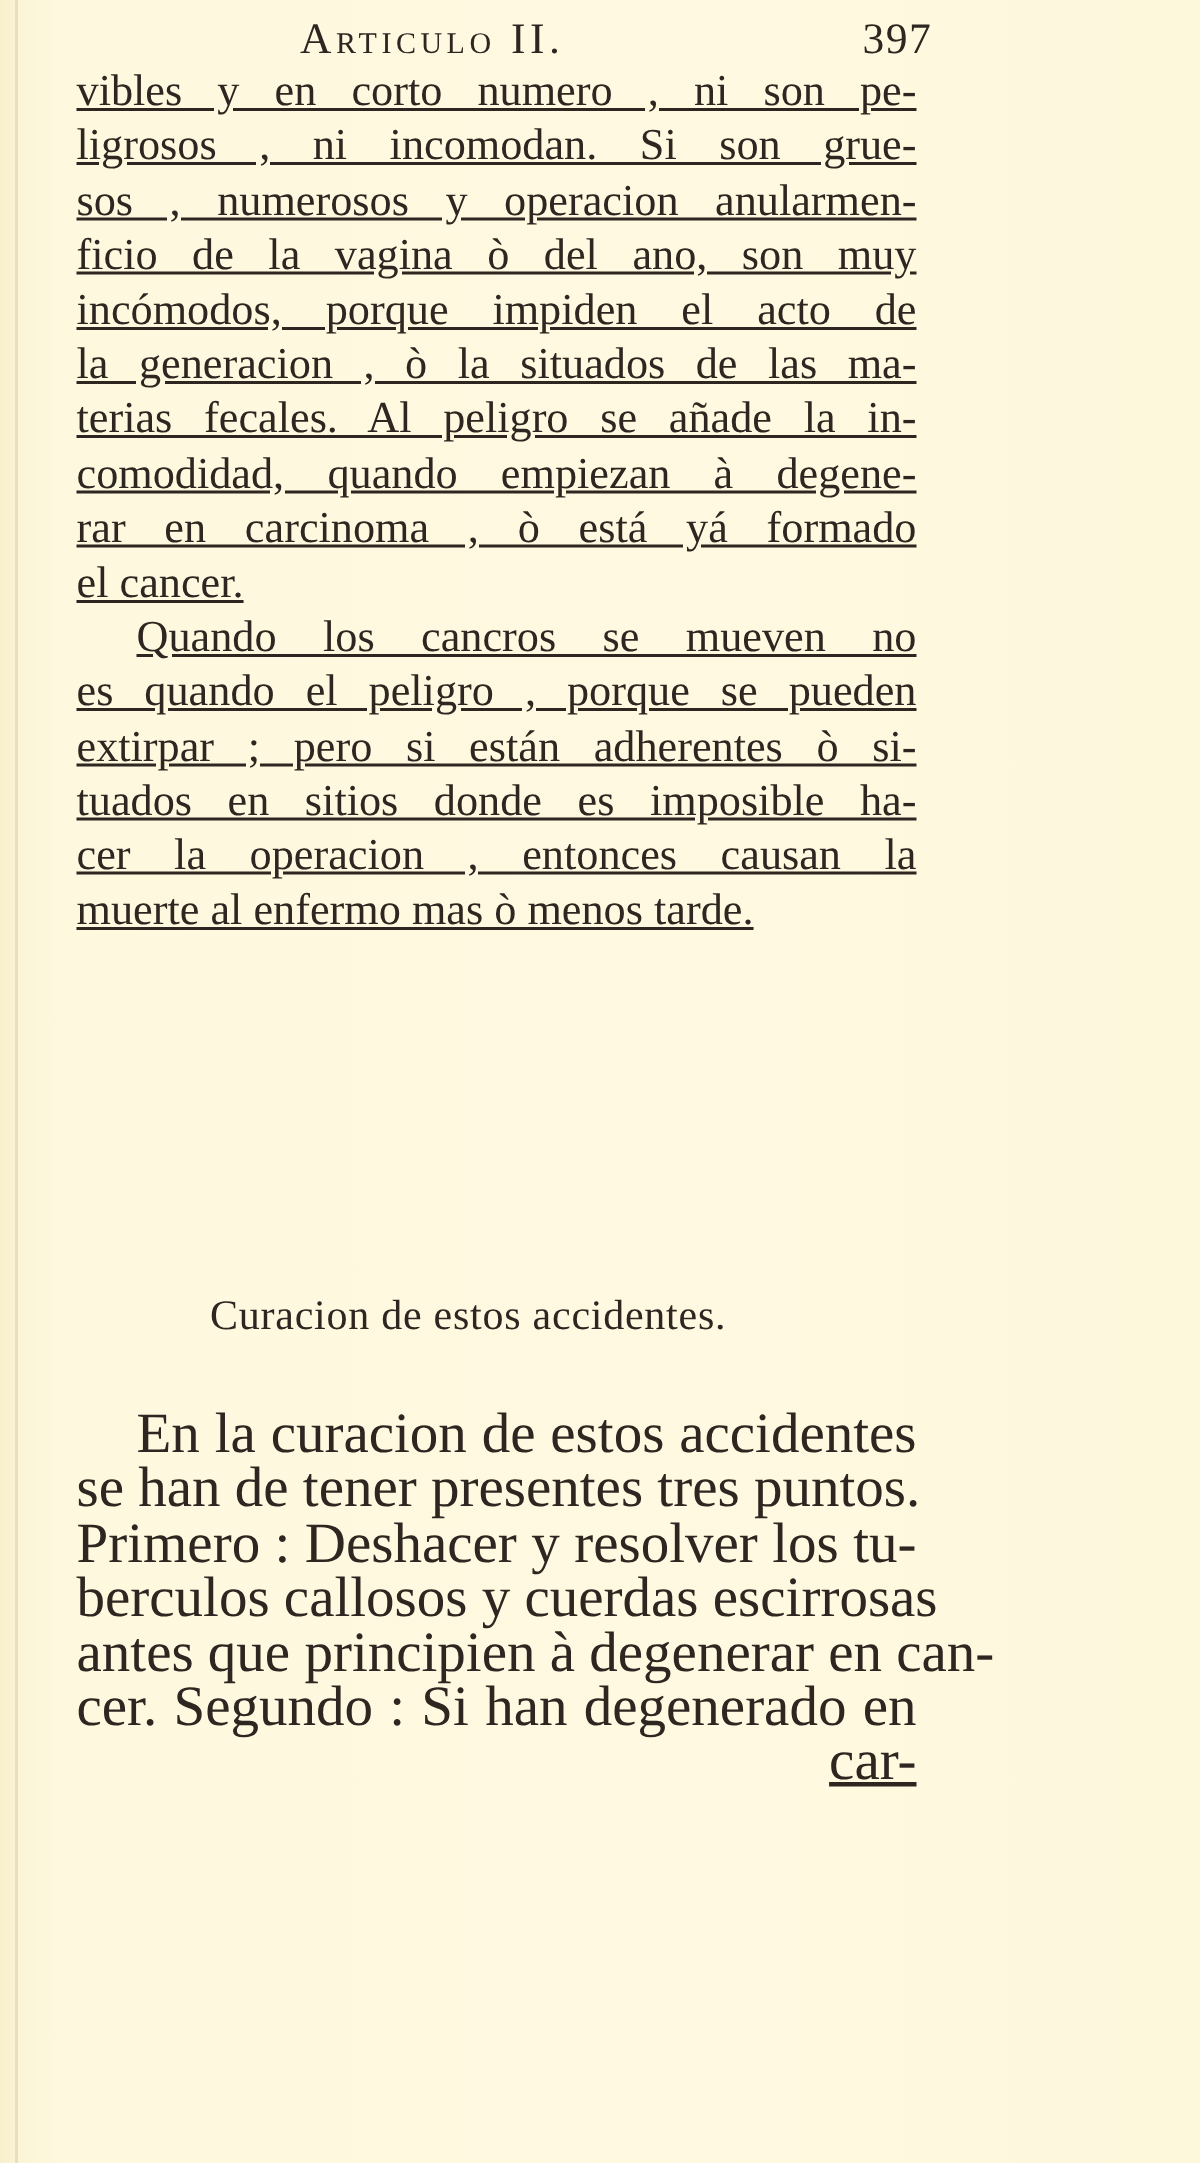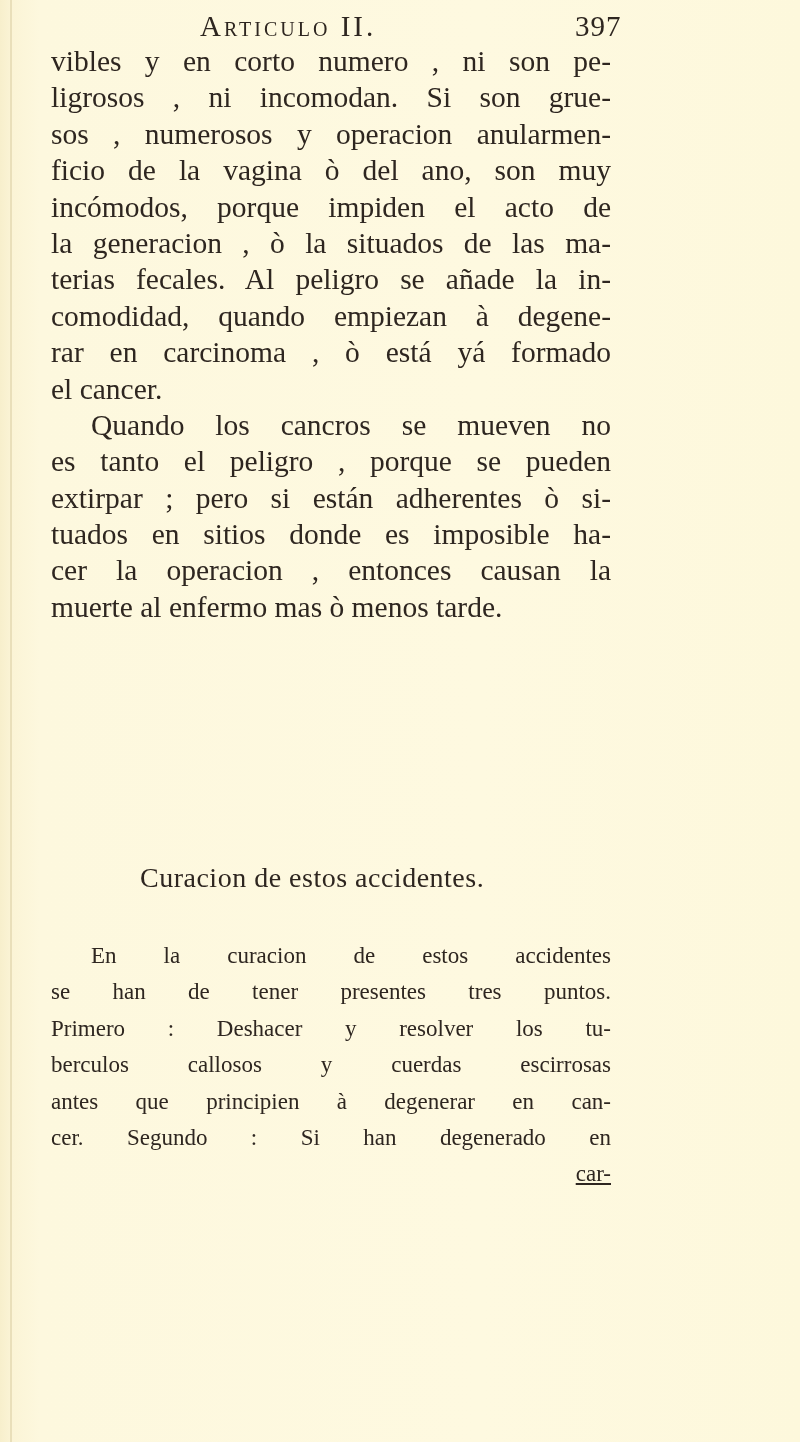--- a/index.html
+++ b/index.html
@@ -19,33 +19,33 @@
     background: #e9dfba;
   }
   .header {
     position: absolute; left: 200px; top: 10px; width: 520px; height: 40px;
     font-size: 29px; letter-spacing: 1px;
   }
   .running-title { position: absolute; left: 0; top: 0; font-variant: small-caps; letter-spacing: 3px; font-family: Liberation Serif, serif; }
   .page-number { position: absolute; left: 375px; top: 0; }
   .body-text {
     position: absolute; left: 51px; top: 43px; width: 560px;
-    font-size: 29.5px; line-height: 36.4px;
+    font-size: 29.5px; line-height: 36.4px; text-decoration: underline;
   }
   .line { white-space: nowrap; height: 36.4px; text-align: justify; text-align-last: justify; width: 560px; }
   .line.last { text-align-last: left; }
   .line.indent { padding-left: 40px; width: 520px; }
   .line.right { text-align: right; text-align-last: right; text-decoration: underline; }
   .section-heading {
     position: absolute; left: 140px; top: 862px; width: 470px;
     font-size: 28px; letter-spacing: 0.5px;
   }
   .body-text-2 {
     position: absolute; left: 51px; top: 938px; width: 560px;
-    font-size: 23px; line-height: 36.4px;
+    font-size: 38px; line-height: 36.4px;
   }
 </style>
 </head>
 <body>
 
 <div class="page">
   <div class="edge-line"></div>
 
   <div class="header">
     <span class="running-title">Articulo II.</span>
@@ -60,21 +60,21 @@
       <div class="line">ficio de la vagina ò del ano, son muy</div>
       <div class="line">incómodos, porque impiden el acto de</div>
       <div class="line">la generacion , ò la situados de las ma-</div>
       <div class="line">terias fecales. Al peligro se añade la in-</div>
       <div class="line">comodidad, quando empiezan à degene-</div>
       <div class="line">rar en carcinoma , ò está yá formado</div>
       <div class="line last">el cancer.</div>
     </div>
     <div>
       <div class="line indent">Quando los cancros se mueven no</div>
-      <div class="line">es tanto el peligro , porque se pueden</div>
+      <div class="line">es quando el peligro , porque se pueden</div>
       <div class="line">extirpar ; pero si están adherentes ò si-</div>
       <div class="line">tuados en sitios donde es imposible ha-</div>
       <div class="line">cer la operacion , entonces causan la</div>
       <div class="line last">muerte al enfermo mas ò menos tarde.</div>
     </div>
   </div>
 
   <div class="section-heading">Curacion de estos accidentes.</div>
 
   <div class="body-text-2">

